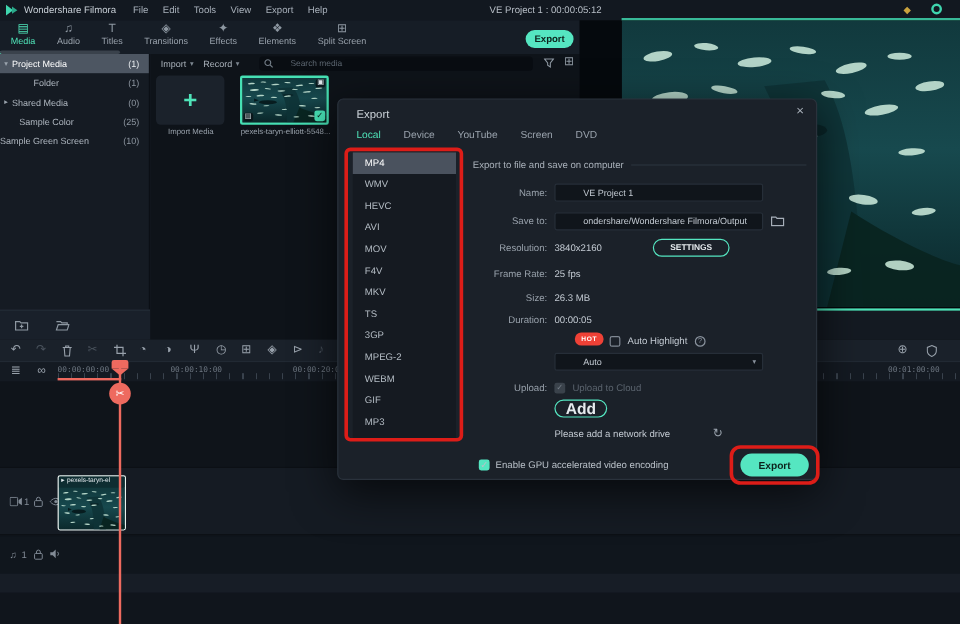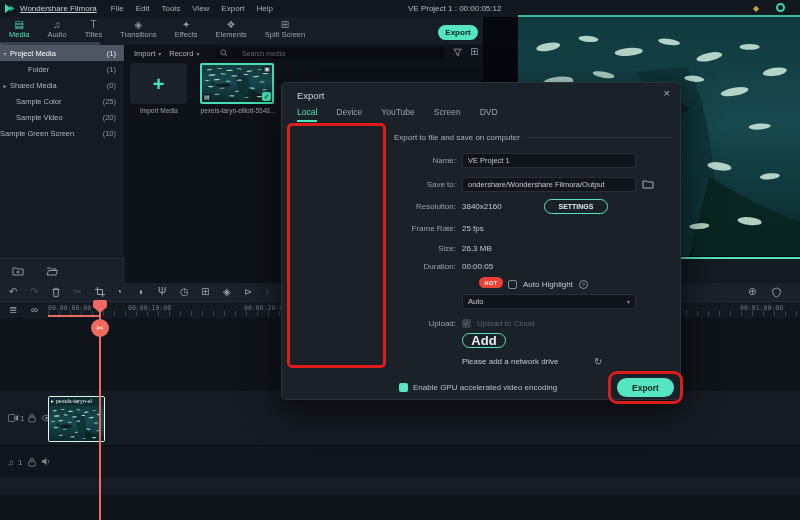--- a/index.html
+++ b/index.html
@@ -4,21 +4,21 @@
 <style>
   * { margin:0; padding:0; box-sizing:border-box; }
   html,body { background:#000; }
   body { font-family:"Liberation Sans","DejaVu Sans",sans-serif; }
   #app { position:relative; width:800px; height:520px; background:#10151c; overflow:hidden; color:#c3cad2; }
   .mono { font-family:"DejaVu Sans Mono",monospace; }
 
   
   #menubar { position:absolute; left:0; top:0; width:800px; height:17px; background:#121820; display:flex; align-items:center; }
   .menu-item { font-size:8px; color:#a7afb9; margin-right:12px; }
-  #app-name { font-size:8px; color:#c9d0d7; margin:0 14px 0 4px;text-decoration:underline; }
+  #app-name { font-size:8px; color:#c9d0d7; margin:0 14px 0 4px; }
   #project-title { position:absolute; left:408px; top:4px; font-size:8px; color:#b8bfc7; }
   #premium-icon { position:absolute; left:753px; top:4px; font-size:8px; color:#c9a23e; }
   #account-icon { position:absolute; left:776px; top:3px; width:9px; height:9px; border:2px solid #3fd6ae; border-radius:50%; }
 
   
   #tabbar { position:absolute; left:0; top:17px; width:483px; height:28px; background:#161d26; display:flex; }
   .tab { height:28px; padding:2px 9px 0 9px; display:flex; flex-direction:column; align-items:center; color:#99a2ac; }
   .tab .ticon { font-size:10px; line-height:11px; color:#8d97a1; }
   .tab .tlabel { font-size:7.5px; line-height:10px; }
   .tab.active { color:#4fe3b8; border-bottom:2px solid #4fe3b8; }
@@ -85,29 +85,29 @@
   #playhead-line { position:absolute; left:99px; top:300px; width:2px; height:220px; background:#ee6a5f; z-index:4; }
   #playhead-cap { position:absolute; left:93px; top:300px; width:14px; height:7px; background:#ee6a5f; border-radius:2px 2px 0 0; z-index:4; }
   #playhead-tip { position:absolute; left:93px; top:307px; width:0; height:0; border-left:7px solid transparent; border-right:7px solid transparent; border-top:6px solid #ee6a5f; z-index:4; }
   #scissors-badge { position:absolute; left:91px; top:319px; width:18px; height:18px; background:#ee6a5f; border-radius:50%; color:#fff; font-size:9px; display:flex; align-items:center; justify-content:center; z-index:4; }
 
   
   #dialog { position:absolute; left:281px; top:82px; width:400px; height:318px; background:#1b2129; border:1px solid #2a323c; border-radius:5px; box-shadow:0 10px 36px rgba(0,0,0,.65); z-index:10; }
   #dlg-title { position:absolute; left:15px; top:7px; font-size:9.5px; color:#ccd3d9; }
   #dlg-close { position:absolute; right:10px; top:4px; font-size:11px; color:#aab2bb; }
   #dlg-tabs { position:absolute; left:15px; top:24px; display:flex; gap:19px; }
-  .dtab { font-size:8.5px; color:#9aa3ad; padding-bottom:3px; }
+  .dtab { font-size:8.5px; color:#9aa3ad; padding-bottom:16px; }
   .dtab.active { color:#4fe3b8; border-bottom:2px solid #4fe3b8; }
   #format-list { position:absolute; left:12px; top:44px; width:86px; height:238px; background:#151a21; }
   .fmt { height:18px; line-height:18px; padding-left:10px; font-size:8px; color:#b4bcc4; }
   .fmt.sel { background:#4a525e; color:#fff; }
   .drow { position:absolute; left:112px; width:278px; height:16px; display:flex; align-items:center; }
   .dlabel { width:62px; text-align:right; font-size:8px; color:#98a1ab; flex-shrink:0; }
   .dval { margin-left:6px; font-size:8px; color:#c3cad2; }
-  .dinput { margin-left:6px; width:174px; height:15px; background:#10151b; border:1px solid #262e38; border-radius:2px; font-size:7.5px; color:#c3cad2; line-height:14px; padding-left:5px; white-space:nowrap; overflow:hidden; }
+  .dinput { margin-left:6px; width:174px; height:15px; background:#10151b; border:1px solid #262e38; border-radius:2px; font-size:7.5px; color:#c3cad2; line-height:14px; padding-left:23px; white-space:nowrap; overflow:hidden; }
   .outline-btn { border:1px solid #55e6c1; border-radius:9px; color:#e6ebee; font-weight:bold; display:flex; align-items:center; justify-content:center; background:transparent; }
   #dlg-section { position:absolute; left:112px; top:50px; width:278px; display:flex; align-items:center; gap:6px; }
   #dlg-section span { font-size:8px; color:#a9b1ba; white-space:nowrap; }
   #dlg-section .line { flex:1; height:1px; background:#2a323c; }
   .chk { width:9px; height:9px; border-radius:2px; flex-shrink:0; }
   .chk.empty { border:1px solid #7f8893; }
   .chk.on { background:#55e6c1; color:#10201b; font-size:7px; line-height:9px; text-align:center; font-weight:bold; }
   .chk.dis { background:#3a424b; color:#737c86; font-size:7px; line-height:9px; text-align:center; }
   #hot-badge { position:absolute; left:85px; top:1px; width:24px; height:11px; background:#ef4136; border-radius:6px; color:#fff; font-size:5.5px; font-weight:bold; display:flex; align-items:center; justify-content:center; letter-spacing:.5px; }
   #info-icon { width:9px; height:9px; border:1px solid #8a939e; border-radius:50%; color:#8a939e; font-size:6px; line-height:8px; text-align:center; margin-left:6px; }
@@ -232,24 +232,20 @@
     </div>
     <div class="side-row">
       <span class="tri">▸</span>
       <span>Shared Media</span>
       <span class="cnt">(0)</span>
     </div>
     <div class="side-row" style="padding-left:16px">
       <span>Sample Color</span>
       <span class="cnt">(25)</span>
     </div>
-    <div class="side-row" style="padding-left:16px">
-      <span>Sample Video</span>
-      <span class="cnt">(20)</span>
-    </div>
     <div class="side-row" style="">
       <span>Sample Green Screen</span>
       <span class="cnt">(10)</span>
     </div>
     <div id="sidebar-bottom">
       <svg class="ic" width="12" height="10" viewBox="0 0 12 10">
           <path d="M1 2h3.5l1 1H11v6H1z" fill="none" stroke="#8d97a1" stroke-width="1"></path>
           <path d="M6 4.5v3M4.5 6h3" stroke="#8d97a1" stroke-width="1"></path>
         </svg>
       <svg class="ic" width="12" height="10" viewBox="0 0 12 10">
@@ -328,21 +324,21 @@
     <svg class="ic" style="position:absolute;left:772px;top:4px" width="9" height="11" viewBox="0 0 12 14">
         <path d="M6 1l5 2v4c0 3.5-2.5 5-5 6-2.5-1-5-2.5-5-6V3z" fill="none" stroke="#98a1ab" stroke-width="1.2"></path>
       </svg>
   </div>
 
   <div id="ruler-row">
     <span class="tico" style="left:9px;top:2px">≣</span>
     <span class="tico" style="left:31px;top:2px">∞</span>
     <div id="ruler-ticks"></div>
     <span class="ruler-label mono" style="left:48px">00:00:00:00</span>
-    <span class="ruler-label mono" style="left:128px">00:00:10:00</span>
+    <span class="ruler-label mono" style="left:142px">00:00:10:00</span>
     <span class="ruler-label mono" style="left:244px">00:00:20:00</span>
     <span class="ruler-label mono" style="left:740px">00:01:00:00</span>
   </div>
   <div id="ruler-progress"></div>
 
   <div id="tl-body">
     <div class="track-band" id="video-track"></div>
     <div class="track-band" id="audio-track"></div>
     <div class="track-band" id="band3"></div>
     <div class="track-band" id="band4"></div>
@@ -394,20 +390,35 @@
     <div id="dlg-title">Export</div>
     <div id="dlg-close">×</div>
     <div id="dlg-tabs">
       <span class="dtab active">Local</span>
       <span class="dtab">Device</span>
       <span class="dtab">YouTube</span>
       <span class="dtab">Screen</span>
       <span class="dtab">DVD</span>
     </div>
 
+    <div id="format-list">
+      <div class="fmt sel">MP4</div>
+      <div class="fmt">WMV</div>
+      <div class="fmt">HEVC</div>
+      <div class="fmt">AVI</div>
+      <div class="fmt">MOV</div>
+      <div class="fmt">F4V</div>
+      <div class="fmt">MKV</div>
+      <div class="fmt">TS</div>
+      <div class="fmt">3GP</div>
+      <div class="fmt">MPEG-2</div>
+      <div class="fmt">WEBM</div>
+      <div class="fmt">GIF</div>
+      <div class="fmt">MP3</div>
+    </div>
 
     <div id="dlg-section">
       <span>Export to file and save on computer</span>
       <div class="line"></div>
     </div>
 
     <div class="drow" style="top:69px">
       <span class="dlabel">Name:</span>
       <div class="dinput">VE Project 1</div>
     </div>

